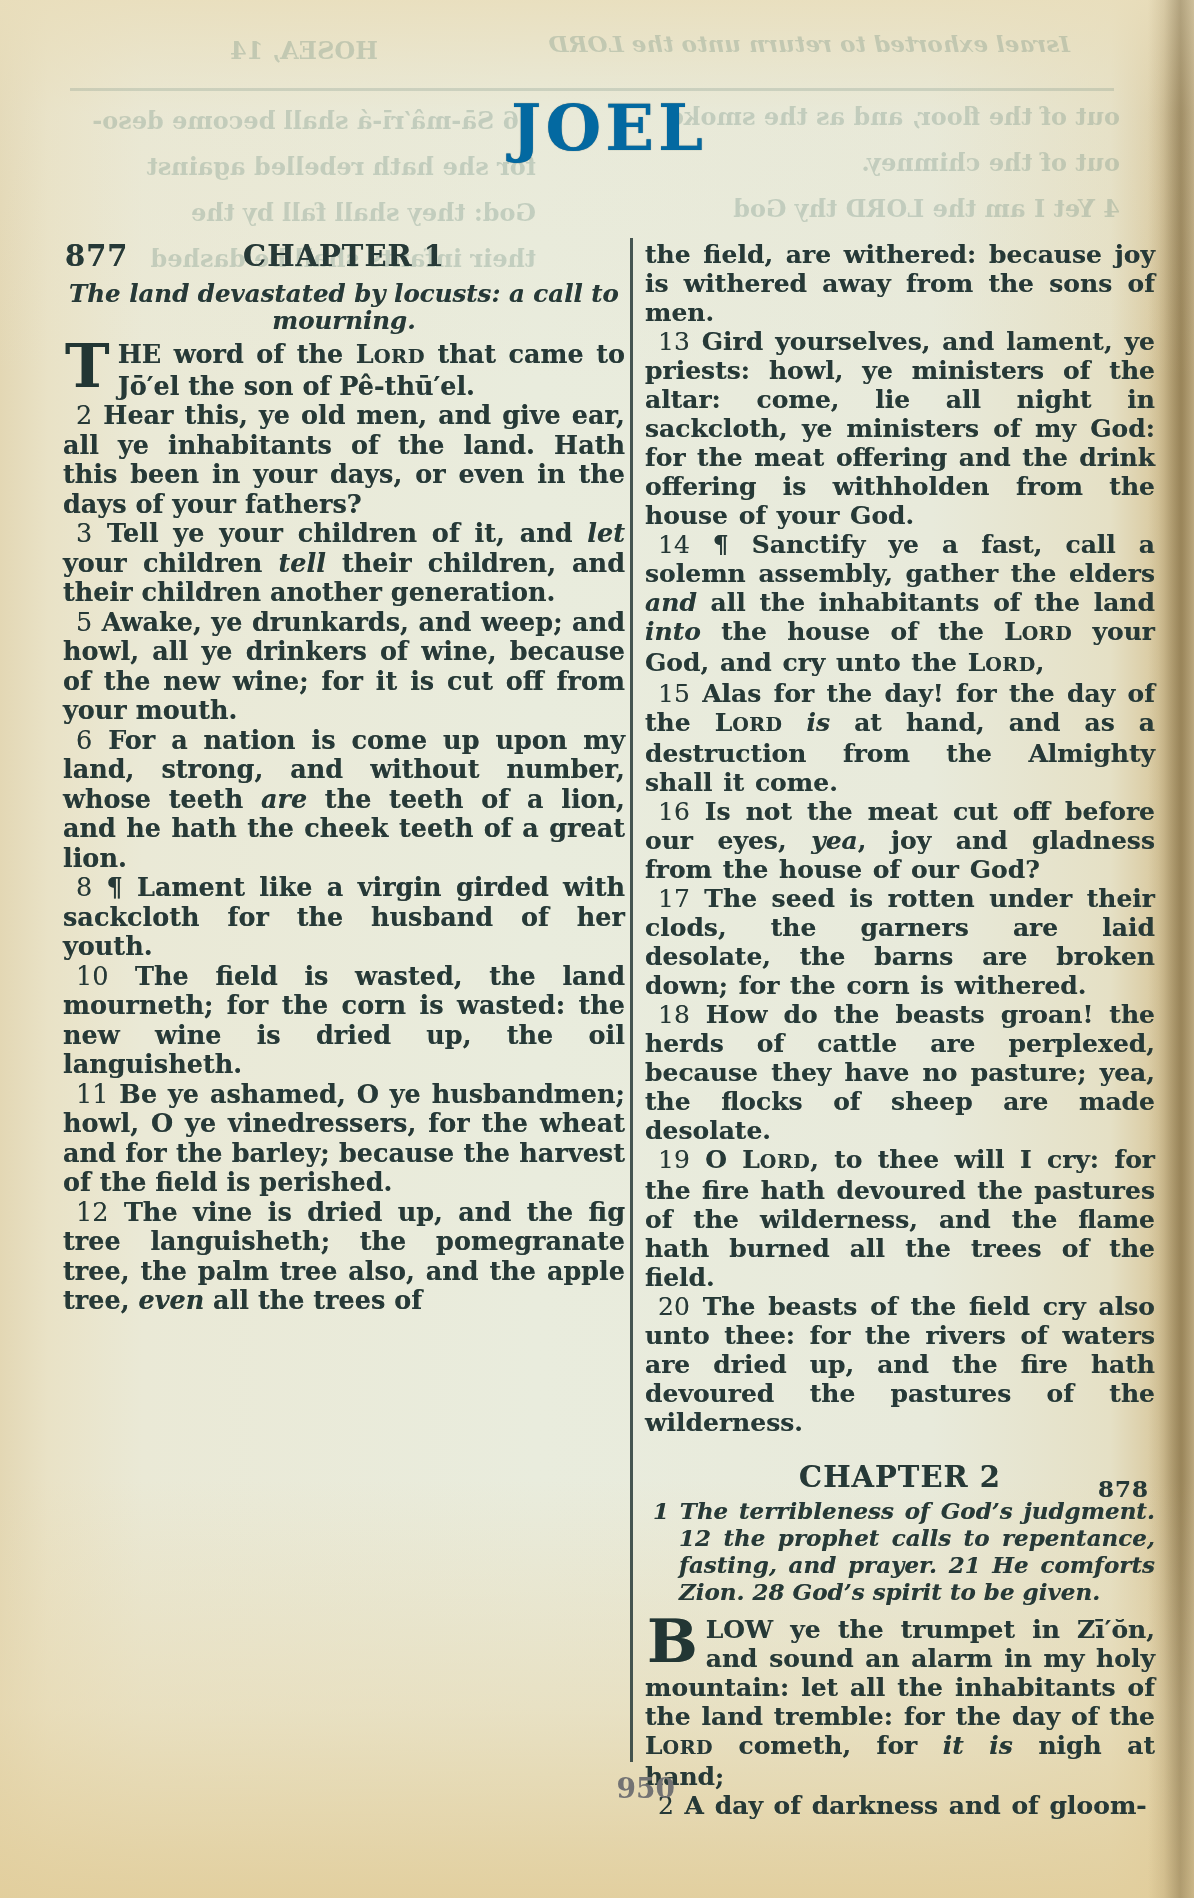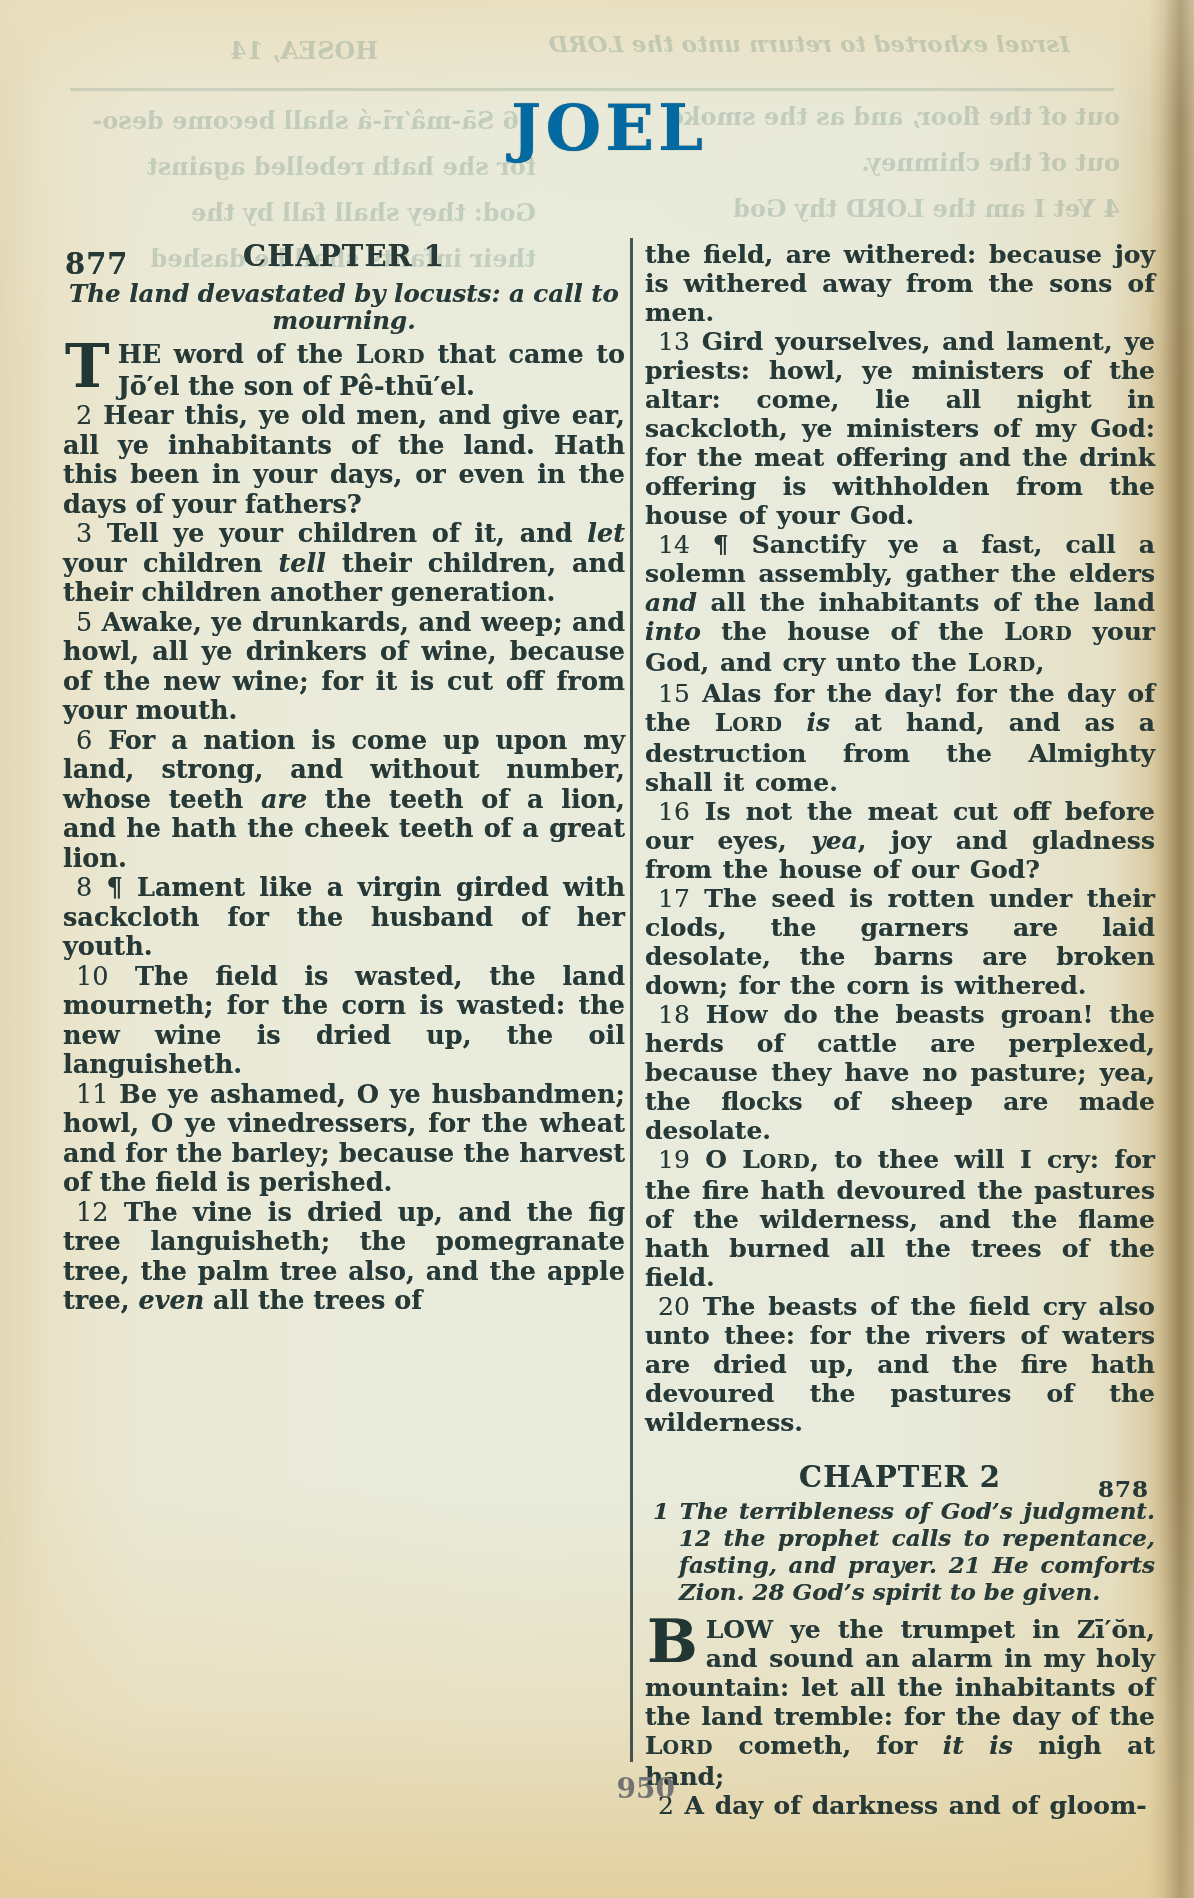--- a/index.html
+++ b/index.html
@@ -21,21 +21,21 @@
     text-shadow:0 0 1px rgba(30,51,49,.6);
   }
 
   .divider{position:absolute;left:630px;top:238px;width:3px;height:1524px;background:#2e403d;opacity:.88;}
 
   .col{position:absolute;color:#263937;text-shadow:0 0 .5px rgba(38,57,55,.55);}
   .col-left{left:63px;top:240px;width:562px;}
   .col-right{left:645px;top:240px;width:510px;}
 
   .chap-head{position:relative;text-align:center;font-size:29px;font-weight:bold;letter-spacing:1px;line-height:32px;}
-  .chap-ref-left{position:absolute;left:2px;top:8px;font-size:29px;font-weight:bold;}
+  .chap-ref-left{position:absolute;left:2px;top:0;font-size:29px;font-weight:bold;}
   .chap-ref-right{position:absolute;right:6px;top:12px;font-size:23px;font-weight:bold;}
 
   .summary-1{font-style:italic;font-weight:bold;text-align:center;font-size:24.5px;line-height:27px;margin:8px 4px 6px 4px;}
   .summary-2{font-style:italic;font-weight:bold;font-size:23px;line-height:27px;margin:4px 0 10px 0;padding-left:34px;text-indent:-26px;text-align:justify;}
 
   .verses p.verse{margin:0;text-align:justify;font-weight:bold;text-indent:13px;}
   .col-left .verses p.verse{font-size:25.5px;line-height:29.5px;}
   .col-right .verses p.verse{font-size:25px;line-height:29px;word-spacing:2px;}
   .verses p.verse.has-dc{text-indent:0;}
   .vnum{font-weight:normal;}

